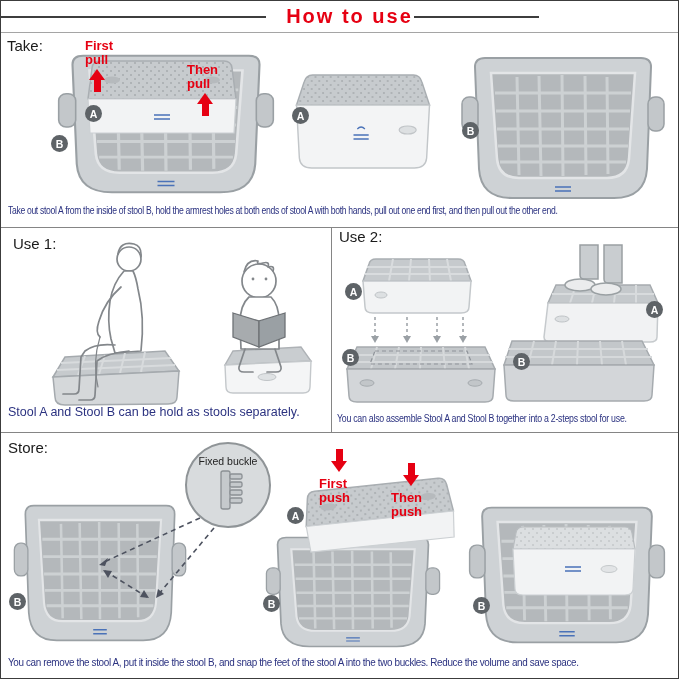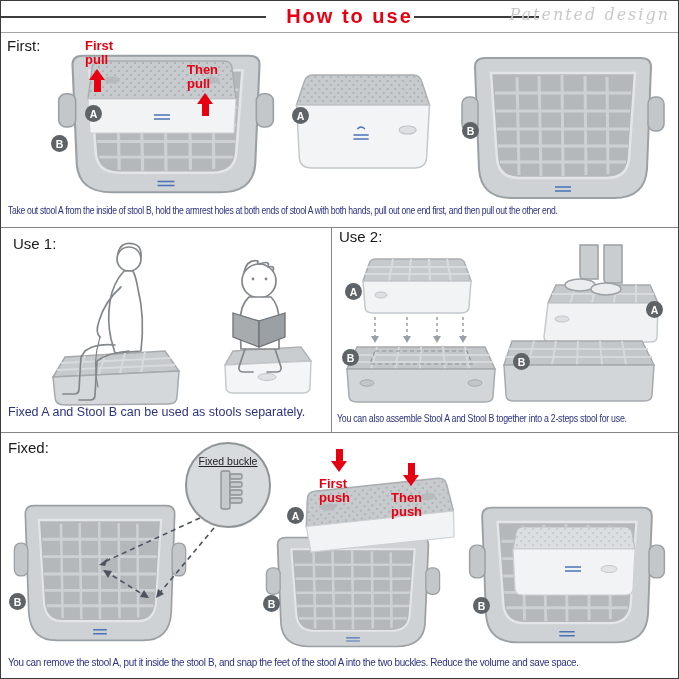--- a/index.html
+++ b/index.html
@@ -25,21 +25,21 @@
   .illu svg{ display:block; width:100%; height:100%; overflow:visible; }
   
   .header-title{ position:absolute; top:4px; left:0; right:0; text-align:center; color:var(--red);
                  font-size:20px; font-weight:bold; letter-spacing:2px; z-index:4;padding-left:20px; }
   .header-rule{ position:absolute; top:15px; height:2px; background:#3d3d3d; z-index:1; }
   .watermark{ position:absolute; top:4px; right:8px; font-family:"DejaVu Serif", serif; font-style:italic;
               color:#c9c9c9; font-size:16px; letter-spacing:2px; z-index:4; }
   
   .magnifier{ position:absolute; left:184px; top:441px; width:86px; height:86px; border-radius:50%;
               background:#d8dbdd; border:2px solid #8f9497; z-index:4; display:flex; flex-direction:column; align-items:center; }
-  .mag-label{ font-size:10.5px; color:#222; margin-top:11px;text-decoration:underline; }
+  .mag-label{ font-size:10.5px; color:#222; margin-top:11px; }
 </style>
 </head>
 <body>
 
 <svg width="0" height="0" style="position:absolute" aria-hidden="true">
   <defs>
     <pattern id="dotpat" width="8" height="8" patternUnits="userSpaceOnUse">
       <circle cx="2" cy="2" r="1.1" fill="#a9adb0"></circle>
       <circle cx="6" cy="6" r="1.1" fill="#a9adb0"></circle>
     </pattern>
@@ -66,24 +66,23 @@
       </g>
     </symbol>
   </defs>
 </svg>
 
 <div class="page">
 
   <div class="header-rule" style="left:0;width:265px"></div>
   <div class="header-rule" style="left:413px;width:125px"></div>
   <div class="header-title">How to use</div>
-  <div class="watermark">Patented design</div>
   <div class="hline" style="top:31px;background:#a5a5a5"></div>
 
-  <div class="sec-label" style="left:6px;top:36px">First:</div>
+  <div class="sec-label" style="left:6px;top:36px">Take:</div>
 
   <div class="illu" style="left:36px;top:44px;width:248px;height:158px">
     <svg viewBox="0 0 248 158">
       <use href="#sym-tub" x="10" y="0" width="238" height="158"></use>
       <path d="M63,16 L187,16 Q194,16 195,23 L199,54 L51,54 L55,23 Q56,16 63,16 Z" fill="#c7cbce" stroke="#a9aeb2" stroke-width="1.5"></path>
       <path d="M63,16 L187,16 Q194,16 195,23 L199,54 L51,54 L55,23 Q56,16 63,16 Z" fill="url(#dotpat)" stroke="none"></path>
       <path d="M51,54 L199,54 L197,88 L53,88 Z" fill="#f2f3f4" stroke="#ccd0d3" stroke-width="1.2"></path>
       <ellipse cx="75" cy="35" rx="8" ry="3.5" fill="#b6babd"></ellipse>
       <ellipse cx="175" cy="35" rx="8" ry="3.5" fill="#b6babd"></ellipse>
       <g>
@@ -159,21 +158,21 @@
       </g>
       <circle cx="56" cy="28" r="1.4" fill="#83878b"></circle>
       <circle cx="69" cy="28" r="1.4" fill="#83878b"></circle>
       <g stroke="#6e7276" stroke-width="1.3">
         <path d="M36,62 L62,70 L62,96 L36,86 Z" fill="#a7abae"></path>
         <path d="M88,62 L62,70 L62,96 L88,86 Z" fill="#9aa0a4"></path>
       </g>
     </svg>
   </div>
 
-  <div class="caption" style="left:7px;top:404px;font-size:12.5px">Fixed A and Stool B can be used as stools separately.</div>
+  <div class="caption" style="left:7px;top:404px;font-size:12.5px">Stool A and Stool B can be hold as stools separately.</div>
 
   <div class="sec-label" style="left:338px;top:227px">Use 2:</div>
 
   <div class="illu" style="left:340px;top:246px;width:160px;height:160px">
     <svg viewBox="0 0 160 160">
       <path d="M35,12 L117,12 Q123,12 124,17 L130,34 L22,34 L28,17 Q29,12 35,12 Z" fill="#c6cacd" stroke="#a9aeb2" stroke-width="1.5"></path>
       <path d="M52,12 L48,34 M70,12 L68,34 M88,12 L89,34 M106,12 L110,34" stroke="#d9dcde" stroke-width="2" fill="none"></path>
       <path d="M26,20 L126,20 M24,27 L128,27" stroke="#d9dcde" stroke-width="2" fill="none"></path>
       <path d="M22,34 L130,34 L128,60 Q128,66 120,66 L32,66 Q24,66 24,60 Z" fill="#f2f3f4" stroke="#c4c8cb" stroke-width="1.5"></path>
       <ellipse cx="40" cy="48" rx="6" ry="3" fill="#dde0e2" stroke="#c0c4c7"></ellipse>
@@ -219,21 +218,21 @@
       <path d="M4,104 L144,104 M1,112 L148,112" stroke="#d6d9db" stroke-width="2" fill="none"></path>
       <path d="M0,120 L150,120 L148,150 Q148,156 140,156 L10,156 Q2,156 2,150 Z" fill="#d3d6d9" stroke="#a6abaf" stroke-width="1.5"></path>
     </svg>
   </div>
   <div class="badge" style="left:645px;top:300px">A</div>
   <div class="badge" style="left:512px;top:352px">B</div>
 
   <div class="caption" style="left:336px;top:412px;font-size:10px;letter-spacing:-0.3px;transform:scaleX(0.88)">You can also assemble Stool A and Stool B together into a 2-steps stool for use.</div>
   <div class="hline" style="top:431px"></div>
 
-  <div class="sec-label" style="left:7px;top:438px">Fixed:</div>
+  <div class="sec-label" style="left:7px;top:438px">Store:</div>
 
   <div class="magnifier">
     <div class="mag-label">Fixed buckle</div>
     <svg width="46" height="46" viewBox="0 0 46 46">
       <rect x="16" y="4" width="9" height="38" rx="2" fill="#c5c9cc" stroke="#8b9094" stroke-width="1.3"></rect>
       <g fill="#c5c9cc" stroke="#8b9094" stroke-width="1.3">
         <rect x="25" y="7" width="12" height="5" rx="1.5"></rect>
         <rect x="25" y="15" width="12" height="5" rx="1.5"></rect>
         <rect x="25" y="23" width="12" height="5" rx="1.5"></rect>
         <rect x="25" y="31" width="12" height="5" rx="1.5"></rect>

